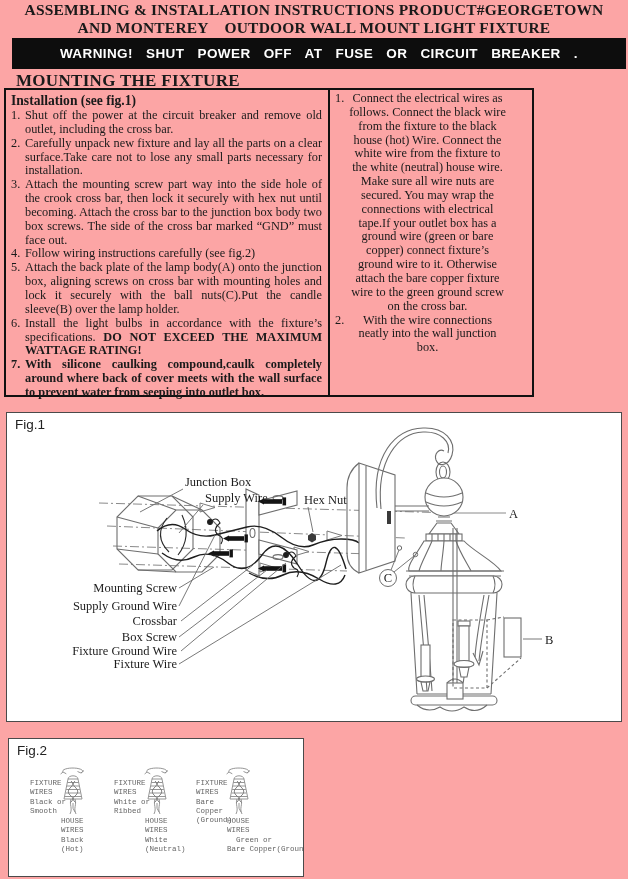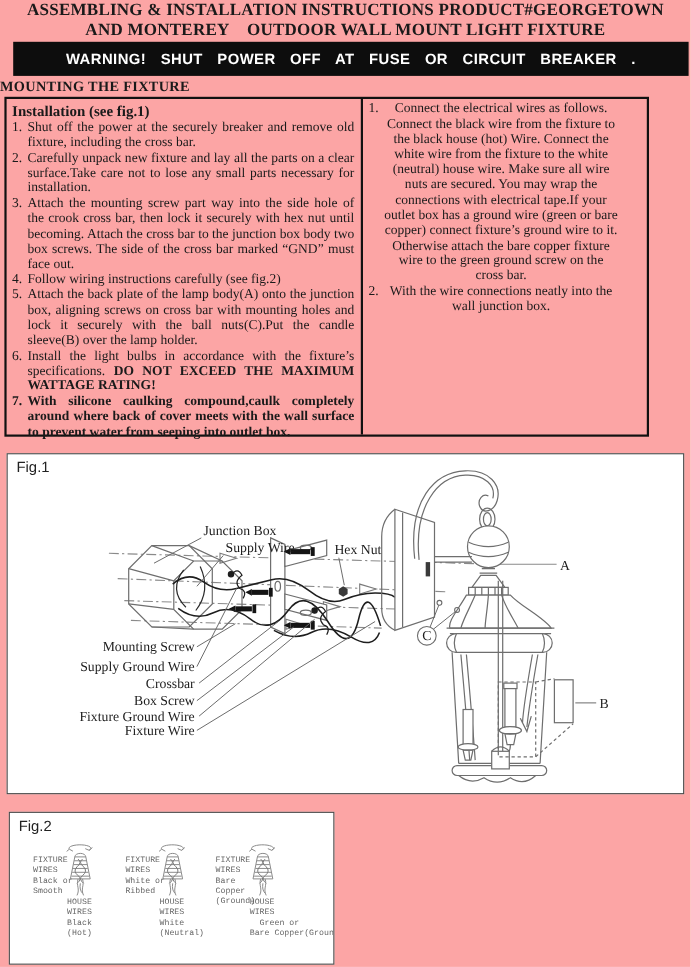--- a/index.html
+++ b/index.html
@@ -5,23 +5,23 @@
   html,body{margin:0;padding:0;background:#fff;}
   .page{position:relative;width:628px;height:879px;background:#fca5a5;overflow:hidden;
         font-family:"Liberation Serif",serif;color:#1a1a1a;}
   .title{position:absolute;top:1px;left:0;right:0;text-align:center;font-weight:bold;
          font-size:15.5px;line-height:18px;letter-spacing:.2px;}
   .title div{white-space:pre;}
   .warning{position:absolute;top:38px;left:12px;right:2px;height:31px;background:#0d0d0d;
            color:#fff;display:flex;align-items:center;justify-content:center;
            font-family:"Liberation Sans",sans-serif;font-weight:bold;font-size:13.5px;
            word-spacing:9px;letter-spacing:.4px;}
-  .section-heading{position:absolute;top:71px;left:0;font-weight:bold;font-size:13px;
+  .section-heading{position:absolute;top:71px;left:16px;font-weight:bold;font-size:17px;
            letter-spacing:.3px;}
-  .itable{position:absolute;top:88px;left:4px;width:586px;height:309px;
+  .itable{position:absolute;top:88px;left:4px;width:530px;height:309px;
           border:2px solid #111;box-sizing:border-box;display:flex;}
   .cell{box-sizing:border-box;}
   .cell.left{width:324px;border-right:2px solid #111;padding:2px 6px 0 5px;}
   .cell.right{flex:1;padding:2px 26px 0 5px;}
   .cell-heading{font-weight:bold;font-size:13.6px;line-height:17px;}
   .step{display:flex;font-size:12.3px;line-height:13.85px;}
   .step .num{width:14px;flex:none;}
   .step .body{flex:1;text-align:center;}
   .cell.left .step .body{text-align:justify;}
   .step.bold{font-weight:bold;}
@@ -54,21 +54,21 @@
   </div>
 
   <div class="section-heading">MOUNTING THE FIXTURE</div>
 
   <div class="itable">
     <div class="cell left">
       <div class="cell-heading">Installation (see fig.1)</div>
       <div id="install-steps">
           <div class="step">
             <span class="num">1.</span>
-            <span class="body">Shut off the power at the securely breaker and remove old fixture, including the cross bar.</span>
+            <span class="body">Shut off the power at the circuit breaker and remove old outlet, including the cross bar.</span>
           </div>
           <div class="step">
             <span class="num">2.</span>
             <span class="body">Carefully unpack new fixture and lay all the parts on a clear surface.Take care not to lose any small parts necessary for installation.</span>
           </div>
           <div class="step">
             <span class="num">3.</span>
             <span class="body">Attach the mounting screw part way into the side hole of the crook cross bar, then lock it securely with hex nut until becoming. Attach the cross bar to the junction box body two box screws. The side of the cross bar marked “GND” must face out.</span>
           </div>
           <div class="step">

